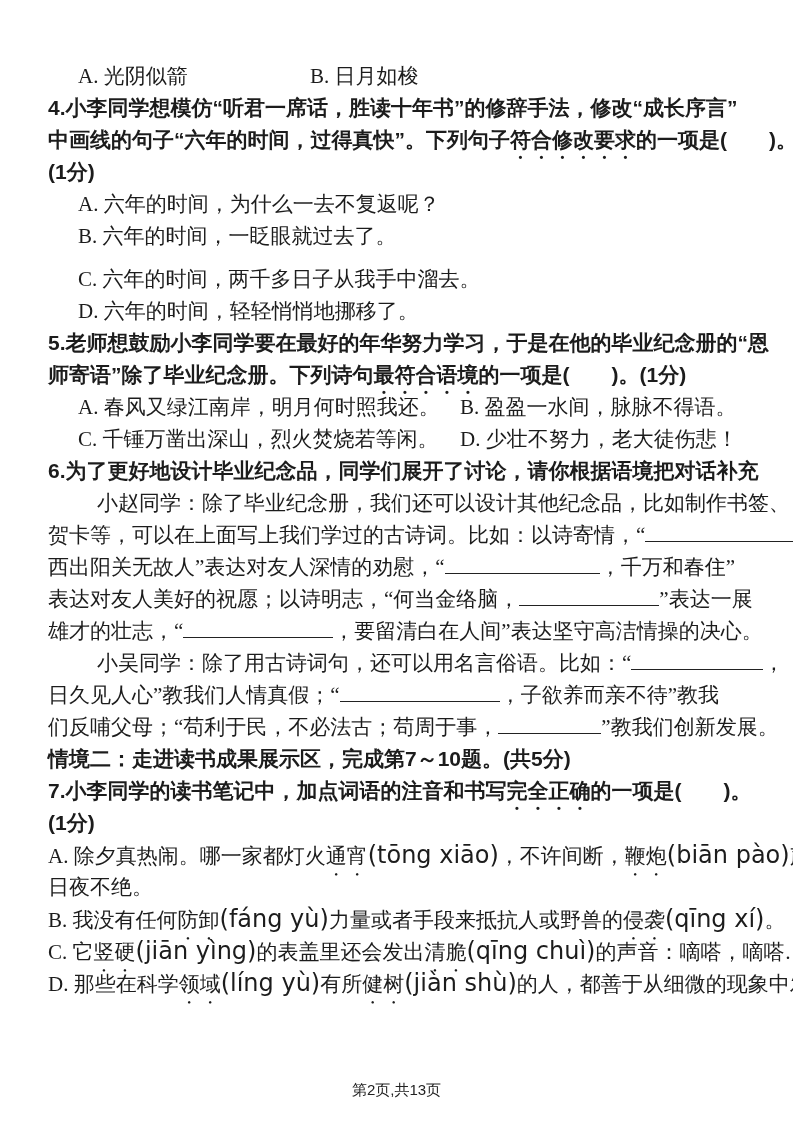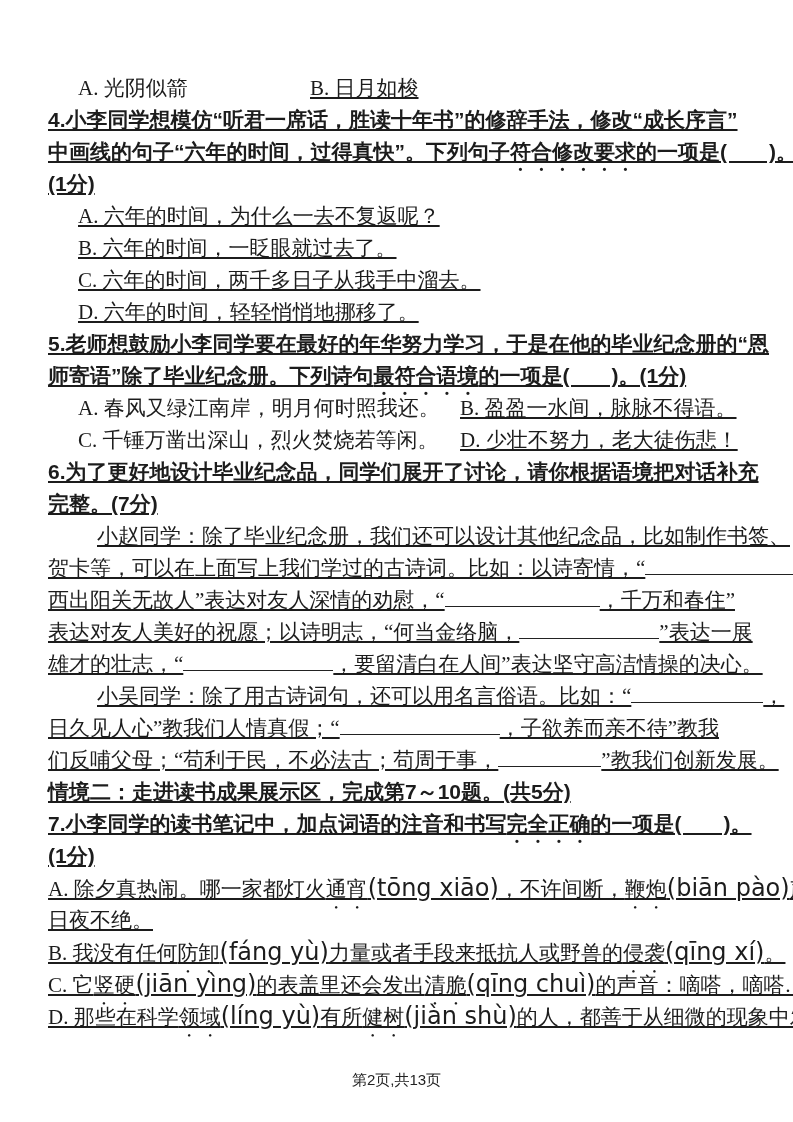--- a/index.html
+++ b/index.html
@@ -10,23 +10,22 @@
     color:#1c1c1c;
     position:relative;
     overflow:hidden;
   }
   .page {
     position:absolute; top:0; left:0;
     width:793px; height:1122px;
   }
   .doc-body {
     position:absolute;
-    top:72px; left:48px;
+    top:60px; left:48px;
     width:700px;
-    text-decoration:underline;
   }
   .line {
     height:32px;
     line-height:32px;
     font-size:21px;
     white-space:nowrap;
   }
   .bold {
     font-family:"Liberation Sans", sans-serif;
     font-weight:700;
@@ -44,47 +43,46 @@
     text-emphasis:filled dot;
     text-emphasis-position:under right;
     margin-top:33px;
   }
   .pinyin {
     font-family:"DejaVu Sans", sans-serif;
     font-size:24px;
   }
   .footer {
     position:absolute;
-    bottom:32px; left:0;
+    bottom:22px; left:0;
     width:100%;
     text-align:center;
     font-size:15px;
     font-family:"Liberation Sans", sans-serif;
     color:#222;
   }
 </style>
 </head>
 <body>
 
 <div class="page">
   <div class="doc-body">
       <div class="line" style="padding-left: 30px;"><span class="col" style="width: 232px;">A. 光阴似箭</span><span>B. 日月如梭</span></div>
       <div class="line bold"><span>4.小李同学想模仿“听君一席话，胜读十年书”的修辞手法，修改“成长序言”</span></div>
       <div class="line bold"><span>中画线的句子“六年的时间，过得真快”。下列句子</span><span class="em-dots">符合修改要求</span><span>的一项是(　　)。</span></div>
       <div class="line bold"><span>(1分)</span></div>
       <div class="line" style="padding-left: 30px;"><span>A. 六年的时间，为什么一去不复返呢？</span></div>
       <div class="line" style="padding-left: 30px;"><span>B. 六年的时间，一眨眼就过去了。</span></div>
-      <div class="line" style="padding-left: 30px;"><span>C. 六年的时间，两千多日子从我手中溜去。</span></div>
+      <div class="line" style="padding-left: 30px; margin-top: 11px;"><span>C. 六年的时间，两千多日子从我手中溜去。</span></div>
       <div class="line" style="padding-left: 30px;"><span>D. 六年的时间，轻轻悄悄地挪移了。</span></div>
       <div class="line bold"><span>5.老师想鼓励小李同学要在最好的年华努力学习，于是在他的毕业纪念册的“恩</span></div>
       <div class="line bold"><span>师寄语”除了毕业纪念册。下列诗句</span><span class="em-dots">最符合语境</span><span>的一项是(　　)。(1分)</span></div>
       <div class="line" style="padding-left: 30px;"><span class="col" style="width: 382px;">A. 春风又绿江南岸，明月何时照我还。</span><span>B. 盈盈一水间，脉脉不得语。</span></div>
       <div class="line" style="padding-left: 30px;"><span class="col" style="width: 382px;">C. 千锤万凿出深山，烈火焚烧若等闲。</span><span>D. 少壮不努力，老大徒伤悲！</span></div>
       <div class="line bold"><span>6.为了更好地设计毕业纪念品，同学们展开了讨论，请你根据语境把对话补充</span></div>
-      <div class="line bold"><span>完整。(7分)</span></div>
       <div class="line" style="padding-left: 49px;"><span>小赵同学：除了毕业纪念册，我们还可以设计其他纪念品，比如制作书签、</span></div>
       <div class="line"><span>贺卡等，可以在上面写上我们学过的古诗词。比如：以诗寄情，“</span><span class="blank" style="width: 150px;"></span></div>
       <div class="line"><span>西出阳关无故人”表达对友人深情的劝慰，“</span><span class="blank" style="width: 155px;"></span><span>，千万和春住”</span></div>
       <div class="line"><span>表达对友人美好的祝愿；以诗明志，“何当金络脑，</span><span class="blank" style="width: 140px;"></span><span>”表达一展</span></div>
       <div class="line"><span>雄才的壮志，“</span><span class="blank" style="width: 150px;"></span><span>，要留清白在人间”表达坚守高洁情操的决心。</span></div>
       <div class="line" style="padding-left: 49px;"><span>小吴同学：除了用古诗词句，还可以用名言俗语。比如：“</span><span class="blank" style="width: 132px;"></span><span>，</span></div>
       <div class="line"><span>日久见人心”教我们人情真假；“</span><span class="blank" style="width: 160px;"></span><span>，子欲养而亲不待”教我</span></div>
       <div class="line"><span>们反哺父母；“苟利于民，不必法古；苟周于事，</span><span class="blank" style="width: 103px;"></span><span>”教我们创新发展。</span></div>
       <div class="line bold"><span>情境二：走进读书成果展示区，完成第7～10题。(共5分)</span></div>
       <div class="line bold"><span>7.小李同学的读书笔记中，加点词语的注音和书写</span><span class="em-dots">完全正确</span><span>的一项是(　　)。</span></div>

